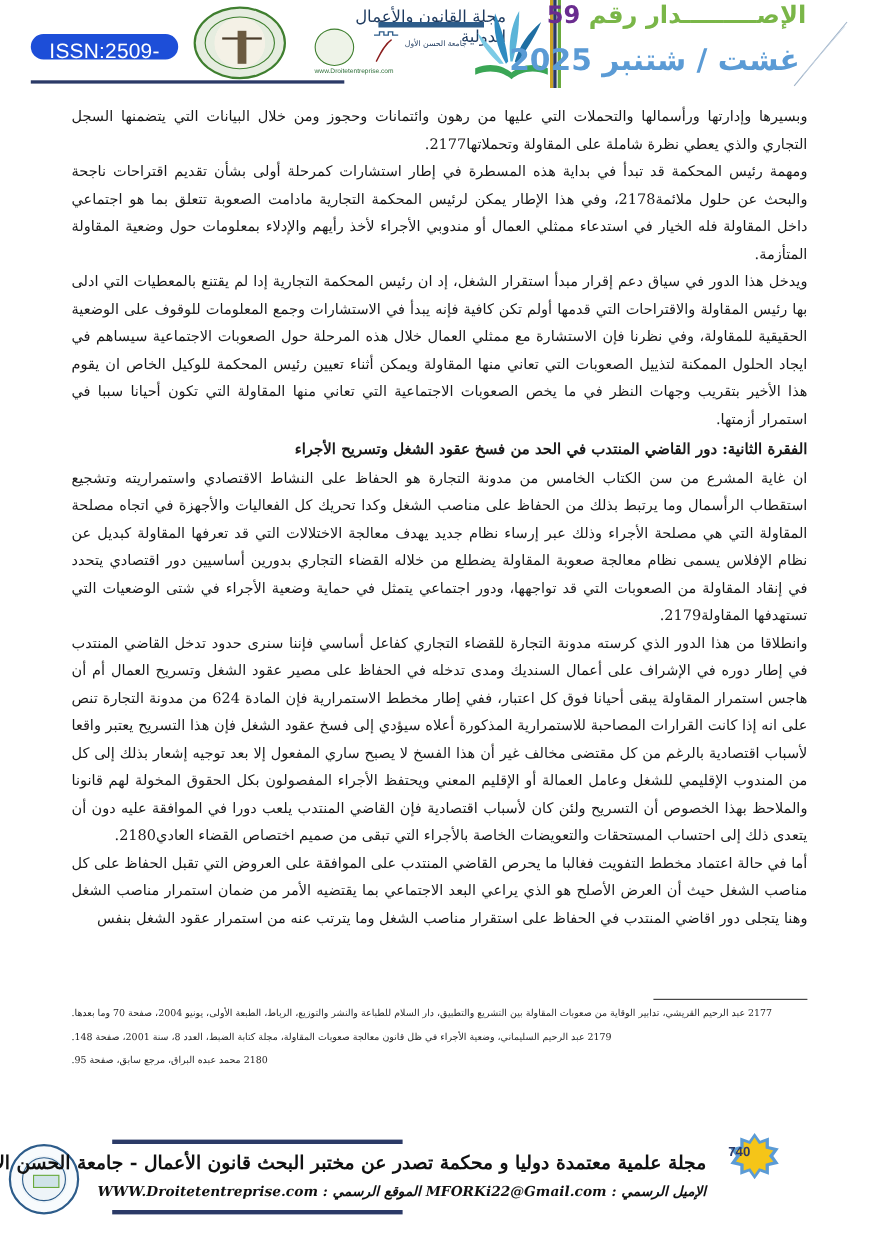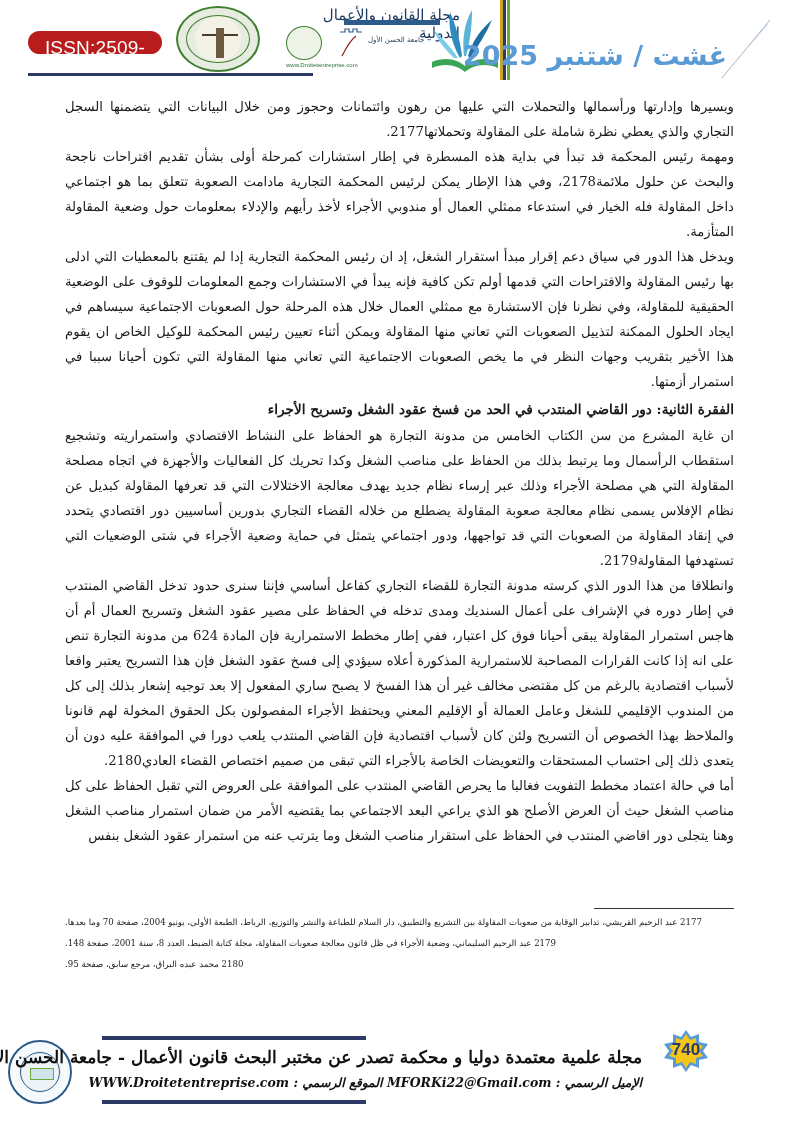--- a/index.html
+++ b/index.html
@@ -1,21 +1,21 @@
 <!DOCTYPE html>
 <html><head>
 <meta charset="utf-8">
 <style>
   * { box-sizing: border-box; margin: 0; padding: 0; }
   html, body { width: 794px; height: 1123px; background: #ffffff; overflow: hidden; }
   body { position: relative; font-family: "DejaVu Serif", serif; color: #1a1a1a; }
 
   
   .header { position: absolute; left: 0; top: 0; width: 794px; height: 85px; }
-  .issn { position: absolute; left: 28px; top: 31px; width: 134px; height: 23px; background: #b91c1c; border-radius: 16px; color: #ffffff; font-family: "Liberation Sans", sans-serif; font-size: 19px; line-height: 33px; text-align: center; letter-spacing: 0.2px; }
+  .issn { position: absolute; left: 28px; top: 31px; width: 134px; height: 23px; background: #1d4ed8; border-radius: 16px; color: #ffffff; font-family: "Liberation Sans", sans-serif; font-size: 19px; line-height: 33px; text-align: center; letter-spacing: 0.2px; }
   .header-rule { position: absolute; left: 28px; top: 73px; width: 285px; height: 3px; background: #2b3a67; }
   .seal-lab { position: absolute; left: 176px; top: 6px; width: 84px; height: 66px; border-radius: 50%; border: 2px solid #3f7f2f; background: radial-gradient(circle, #f4f1e6 0 45%, #e6ede0 46% 100%); }
   .seal-lab .ring { position: absolute; left: 8px; top: 7px; right: 8px; bottom: 7px; border: 1px solid #3f7f2f; border-radius: 50%; }
   .seal-lab .pillar { position: absolute; left: 38px; top: 20px; width: 8px; height: 30px; background: #6b5a40; }
   .seal-lab .beam { position: absolute; left: 24px; top: 26px; width: 36px; height: 2px; background: #4a3b2a; }
   .journal-logo { position: absolute; left: 282px; top: 6px; width: 212px; height: 68px; }
   .journal-logo .jt { position: absolute; right: 34px; top: 0px; font-size: 15px; color: #1e3a5f; font-weight: normal; direction: rtl; }
   .journal-logo .bar { position: absolute; left: 62px; top: 14px; width: 96px; height: 5px; background: #2d5c8a; }
   .journal-logo .mini-seal { position: absolute; left: 4px; top: 20px; width: 36px; height: 34px; border-radius: 50%; border: 1.5px solid #3f7f2f; background: #eef3e8; }
   .journal-logo .uni-text { position: absolute; left: 86px; top: 30px; font-size: 7px; color: #1e3a5f; direction: rtl; }
@@ -35,21 +35,21 @@
   .content p { margin: 0; text-align-last: right; }
   .content p.just { text-align-last: auto; }
   .content h3 { font-size: 13.6px; font-weight: bold; line-height: 27px; margin-top: 2px; }
 
   
   .fn-rule { position: absolute; left: 594px; top: 908px; width: 140px; height: 1px; background: #333; }
   .footnotes { position: absolute; left: 65px; top: 912px; width: 669px; direction: rtl; text-align: left; font-size: 8.6px; line-height: 21px; color: #222; }
 
   
   .badge { position: absolute; left: 662px; top: 1030px; width: 48px; height: 42px; }
-  .badge-num { position: absolute; left: 662px; top: 1040px; width: 48px; text-align: center; font-family: "Liberation Sans", sans-serif; font-weight: bold; font-size: 17px; color: #2b3a67; }
+  .badge-num { position: absolute; left: 662px; top: 1040px; width: 48px; text-align: left; font-family: "Liberation Sans", sans-serif; font-weight: bold; font-size: 12px; color: #2b3a67; }
   .foot-line1 { position: absolute; left: 102px; top: 1047px; width: 540px; direction: rtl; text-align: center; font-size: 17px; font-weight: bold; color: #111; white-space: nowrap; }
   .foot-line2 { position: absolute; left: 102px; top: 1075px; width: 540px; direction: rtl; text-align: center; font-size: 12.5px; font-weight: bold; color: #111; white-space: nowrap; font-style: italic; }
   .foot-rule-wide { position: absolute; left: 102px; height: 4px; background: #2b3a67; width: 264px; }
   .stamp { position: absolute; left: 8px; top: 1040px; width: 64px; height: 64px; border-radius: 50%; border: 2px solid #2d5c8a; background: radial-gradient(circle, #eef4f8 0 50%, #f8fbfd 51% 100%); }
   .stamp .inner { position: absolute; left: 10px; top: 10px; right: 10px; bottom: 10px; border: 1px solid #2d5c8a; border-radius: 50%; }
   .stamp .mini { position: absolute; left: 20px; top: 26px; width: 24px; height: 12px; background: #cfe3e8; border: 1px solid #6aaa3c; }
 </style>
 </head>
 <body>
 
@@ -80,20 +80,24 @@
     <path d="M34 50 C32 34 34 18 42 4 C42 20 40 36 36 50 Z" fill="#5bb4d8"></path>
     <path d="M38 50 C42 36 50 24 62 14 C56 28 48 40 40 52 Z" fill="#1f6fa3"></path>
     <path d="M24 52 C16 44 8 36 4 24 C12 32 20 40 28 52 Z" fill="#7ccbe6"></path>
     <path d="M2 56 C16 50 28 54 35 60 C42 54 54 50 68 56 L68 62 C54 56 42 60 35 66 C28 60 16 56 2 62 Z" fill="#3aa655"></path>
   </svg>
 
   <div class="vrule a"></div>
   <div class="vrule b"></div>
   <div class="vrule c"></div>
 
+  <div class="issue-title">
+    <span>الإصـــــــــدار رقم</span>
+    <span class="num">59</span>
+  </div>
   <div class="issue-date">غشت / شتنبر 2025</div>
   <svg class="diag" viewBox="0 0 52 62">
     <line x1="50" y1="2" x2="2" y2="60" stroke="#9fb3c8" stroke-width="1"></line>
     <line x1="48" y1="6" x2="10" y2="50" stroke="#c4d2e0" stroke-width="0.8"></line>
   </svg>
 </div>
 
 <div class="content">
   <p class="just">وبسيرها وإدارتها ورأسمالها والتحملات التي عليها من رهون وائتمانات وحجوز ومن خلال البيانات التي يتضمنها السجل التجاري والذي يعطي نظرة شاملة على المقاولة وتحملاتها2177.</p>
   <p class="just">ومهمة رئيس المحكمة قد تبدأ في بداية هذه المسطرة في إطار استشارات كمرحلة أولى بشأن تقديم اقتراحات ناجحة والبحث عن حلول ملائمة2178، وفي هذا الإطار يمكن لرئيس المحكمة التجارية مادامت الصعوبة تتعلق بما هو اجتماعي داخل المقاولة فله الخيار في استدعاء ممثلي العمال أو مندوبي الأجراء لأخذ رأيهم والإدلاء بمعلومات حول وضعية المقاولة المتأزمة.</p>

